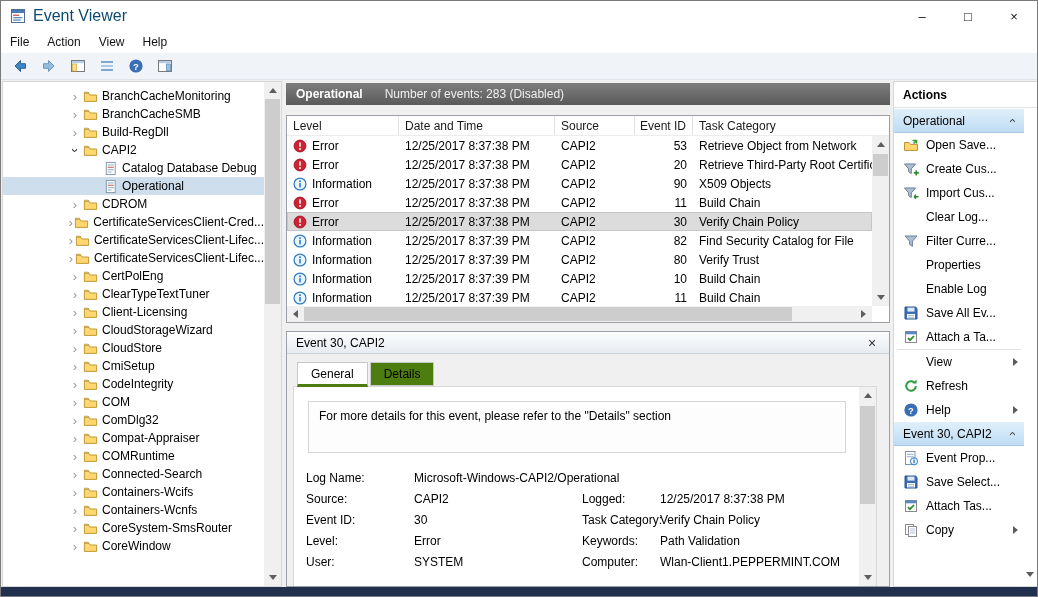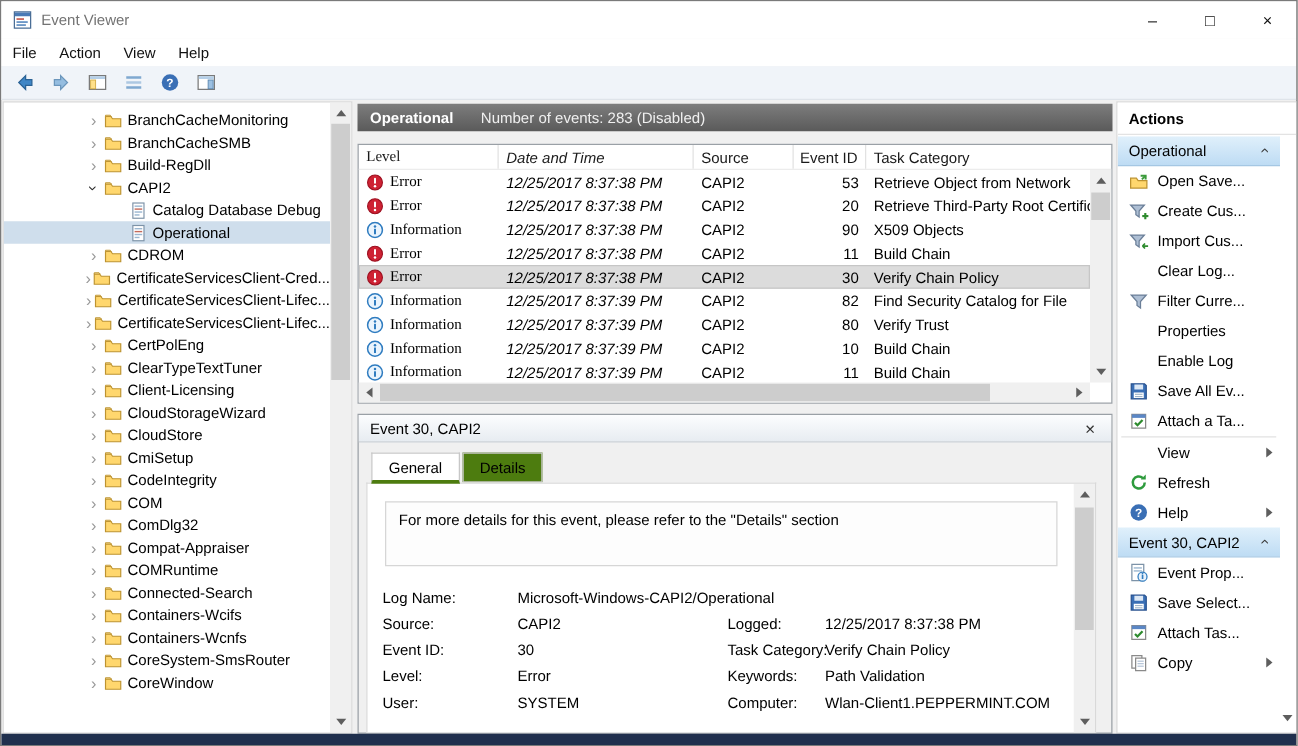--- a/index.html
+++ b/index.html
@@ -2,21 +2,21 @@
 <html><head>
 <meta charset="utf-8">
 <style>
   * { margin:0; padding:0; box-sizing:border-box; }
   body { margin:0; background:#3c3c3c; font-family:"Liberation Sans","DejaVu Sans",sans-serif; }
   .window { position:relative; width:1038px; height:597px; background:#f0f0f0; border:1px solid #7a7a7a; overflow:hidden; font-size:12px; color:#000; }
 
   
   .titlebar { position:absolute; left:0; top:0; right:0; height:30px; background:#fff; display:flex; align-items:center; }
   .title-icon { margin-left:9px; }
-  .title-text { margin-left:7px; font-size:12px; color:#737373; }
+  .title-text { margin-left:7px; font-size:16px; color:#0c4a6e; }
   .win-controls { margin-left:auto; display:flex; height:100%; }
   .win-btn { width:46px; height:100%; display:flex; align-items:center; justify-content:center; font-size:13px; color:#111; }
 
   
   .menubar { position:absolute; left:0; top:30px; right:0; height:22px; background:#fff; display:flex; align-items:center; }
   .menu-item { padding:0 9px; height:100%; display:flex; align-items:center; color:#111; }
 
   
   .toolbar { position:absolute; left:0; top:52px; right:0; height:27px; background:#f0f4f9; border-bottom:1px solid #dfe4ea; display:flex; align-items:center; padding-left:5px; gap:2px; }
   .tool-btn { width:27px; height:24px; display:flex; align-items:center; justify-content:center; }
@@ -42,21 +42,21 @@
 
   
   .main-header { position:absolute; left:0; top:2px; right:0; height:22px; background:linear-gradient(#7d7d7d,#5a5a5a); color:#fff; display:flex; align-items:center; padding-left:10px; }
   .mh-title { font-weight:bold; }
   .mh-sub { margin-left:22px; color:#f0f0f0; }
 
   
   .table-area { position:absolute; left:0; top:34px; right:0; height:208px; background:#fff; border:1px solid #9aa0a6; }
   .thead { display:flex; height:20px; border-bottom:1px solid #ececec; padding-right:17px; }
   .th { border-right:1px solid #e2e2e2; padding:0 6px; display:flex; align-items:center; color:#1a1a1a; overflow:hidden; white-space:nowrap; }
-  .col0 { width:112px;font-family:Liberation Serif, serif; } .col1 { width:156px;font-style:italic; } .col2 { width:80px; }
+  .col0 { width:112px; } .col1 { width:156px; } .col2 { width:80px; }
   .col3 { width:58px; justify-content:flex-end; } .col4 { flex:1; border-right:none; }
   .tbody { position:absolute; left:0; top:20px; right:17px; bottom:16px; overflow:hidden; }
   .tr { display:flex; height:19px; align-items:center; }
   .tr.sel { background:#dcdcdc; outline:1px solid #c6c6c6; outline-offset:-1px; }
   .td { padding:0 6px; display:flex; align-items:center; gap:5px; overflow:hidden; white-space:nowrap; }
   .td.col3 { justify-content:flex-end; }
 
   
   .sb { position:absolute; background:#f0f0f0; }
   .sb-v { width:17px; }

